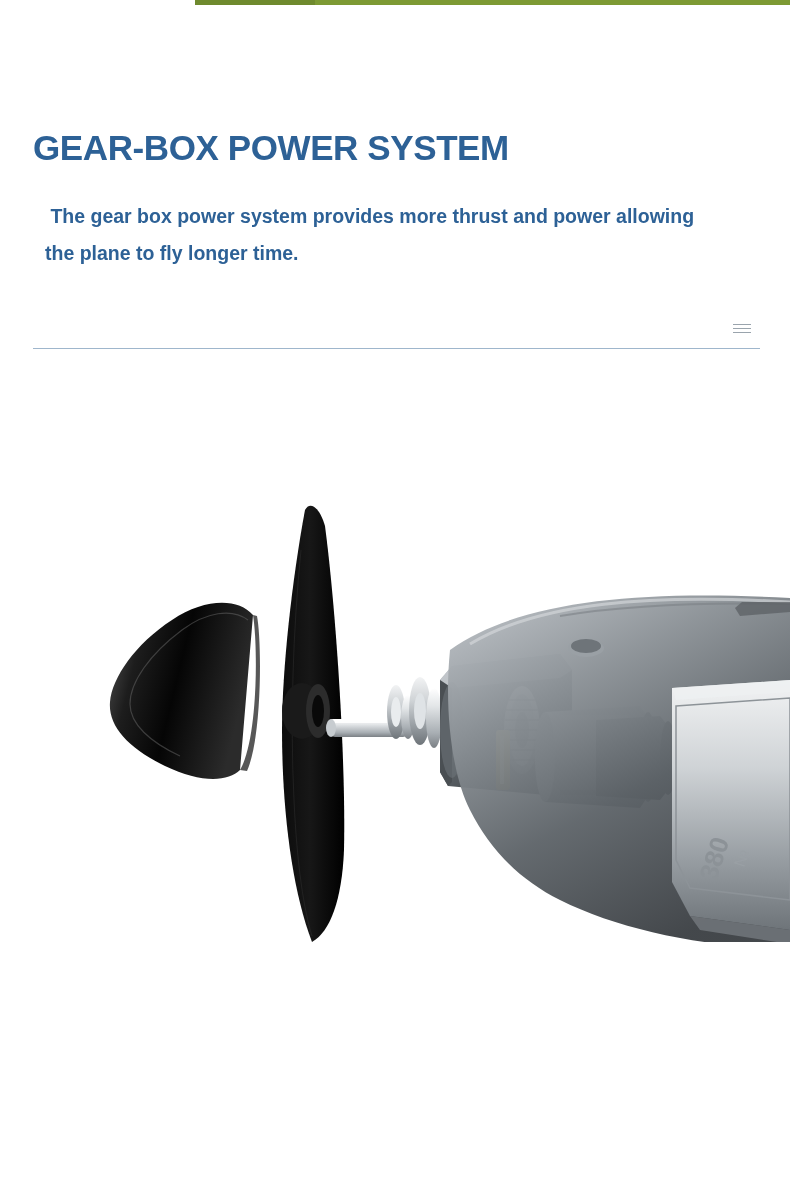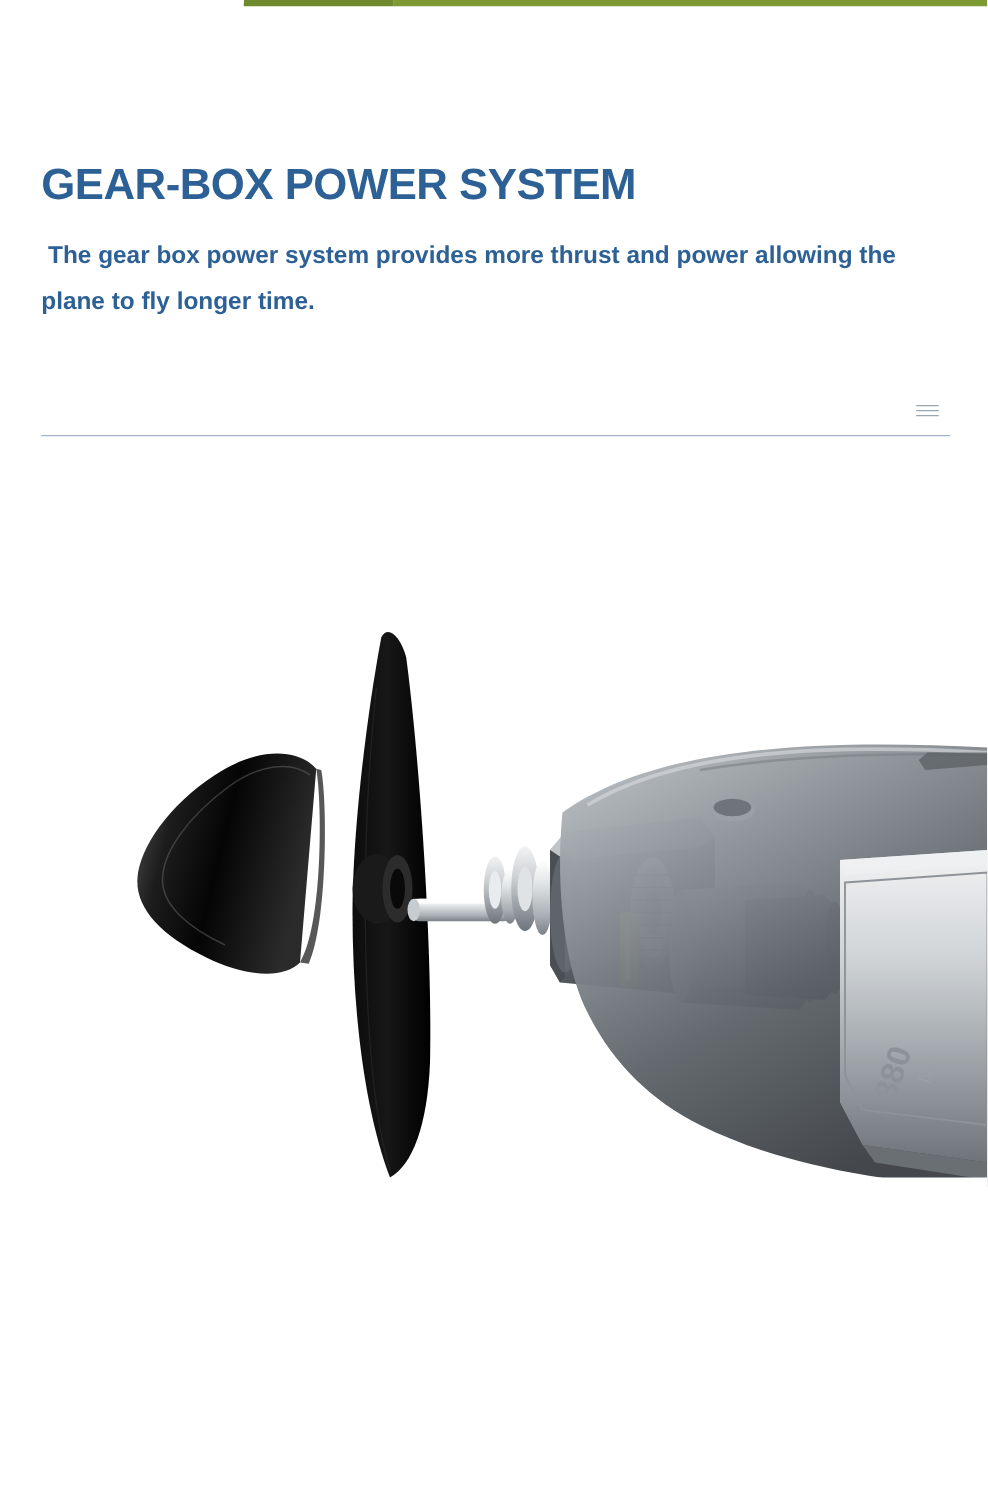--- a/index.html
+++ b/index.html
@@ -72,21 +72,21 @@
     left: 33px;
     top: 186px;
     width: 690px;
     color: #2d6196;
     font-size: 19.5px;
     font-weight: bold;
     line-height: 36.5px;
     font-family: "Liberation Sans", sans-serif;
   }
   .body-copy p {
-    margin: 0;
+    margin: 12px;
     white-space: pre-wrap;
   }
 
   .hamburger {
     position: absolute;
     left: 733px;
     top: 324px;
     width: 18px;
     height: 10px;
   }

